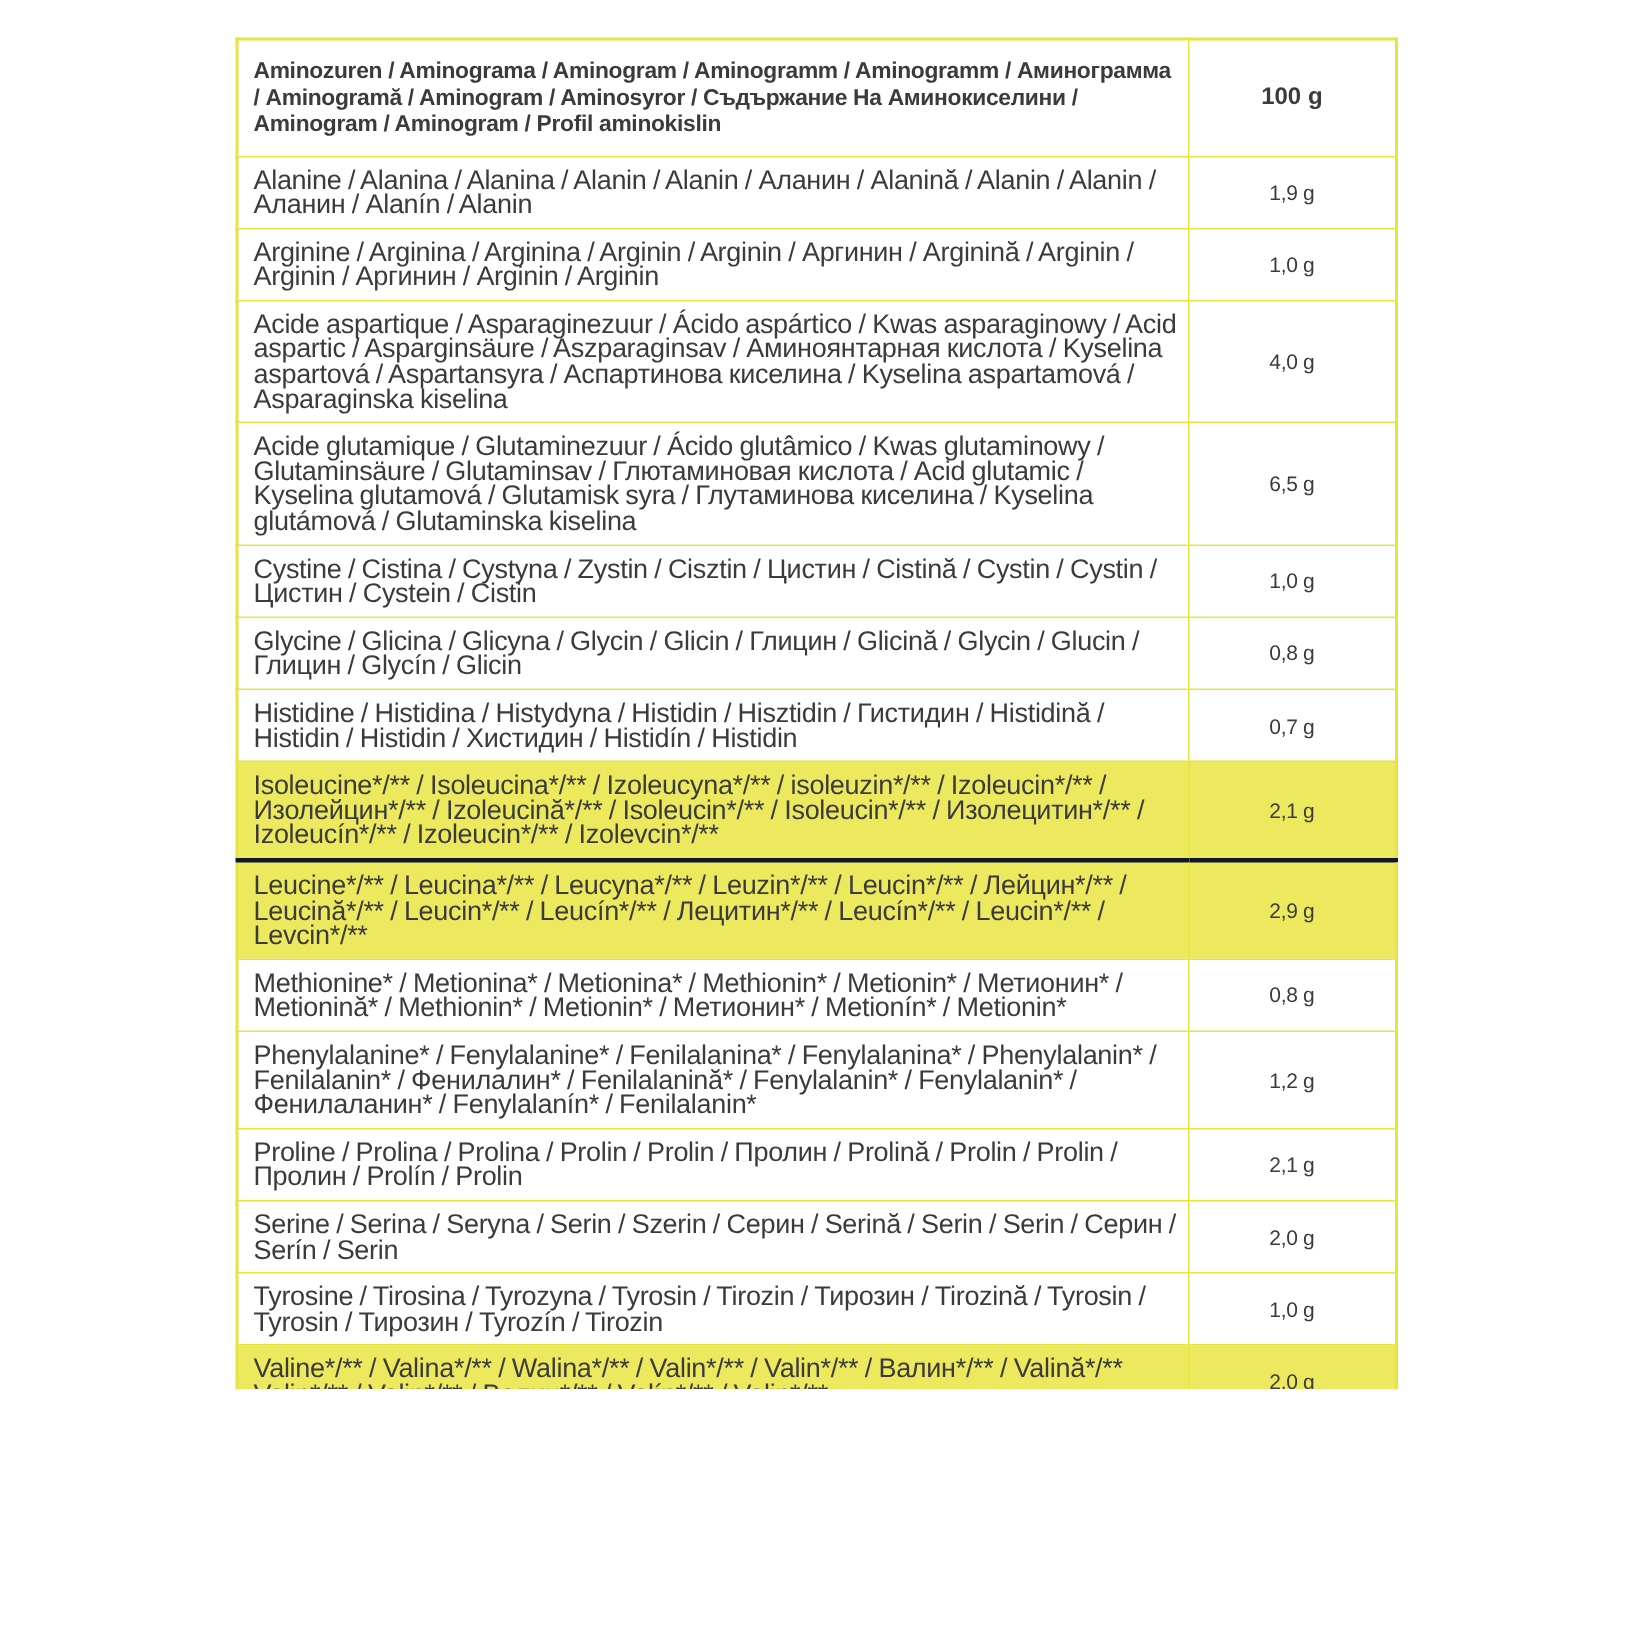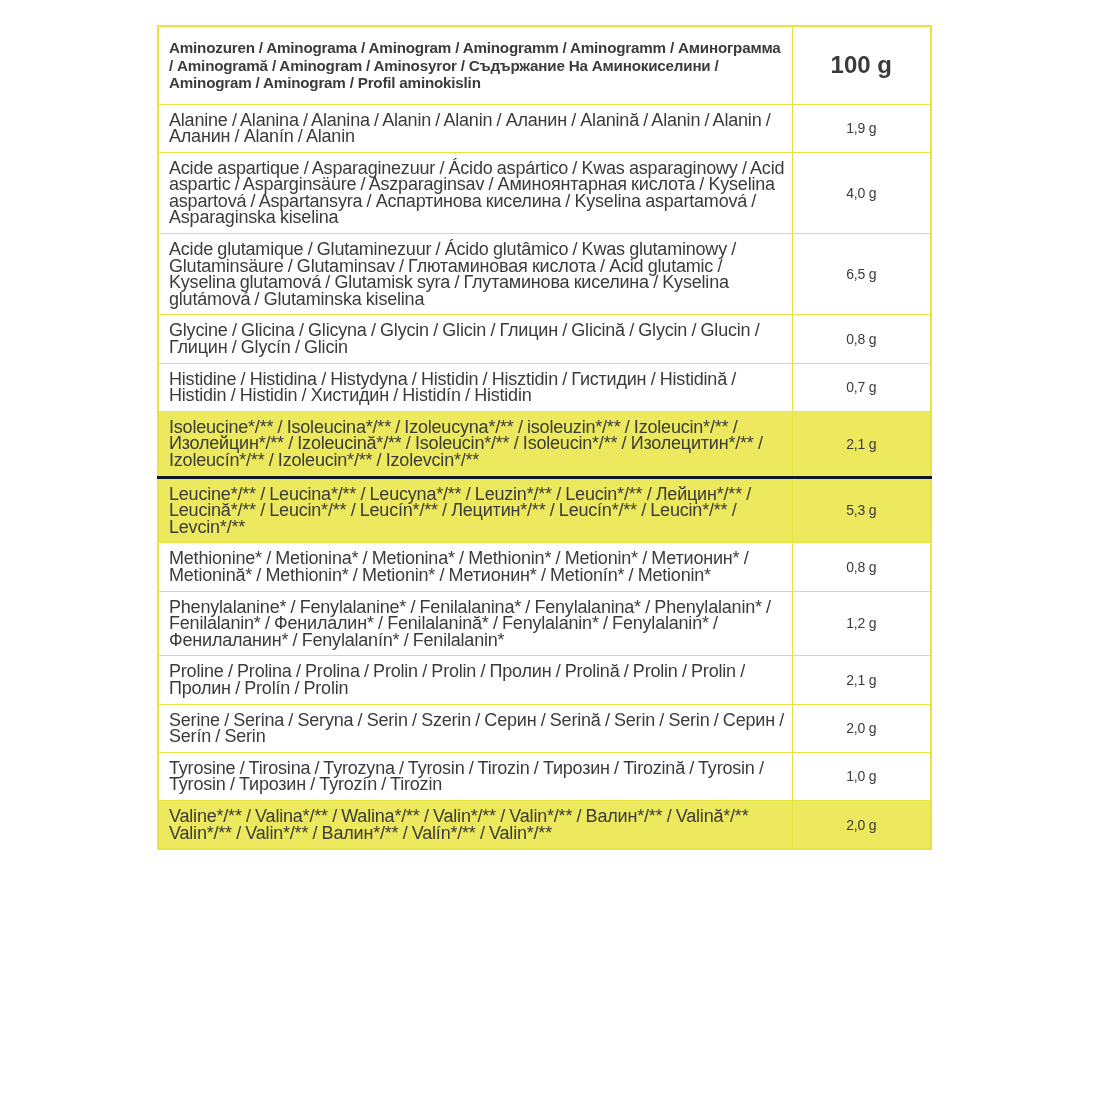--- a/index.html
+++ b/index.html
@@ -40,21 +40,21 @@
   }
   th.hname {
     font-size: 15.2px;
     font-weight: bold;
     text-align: left;
     line-height: 17.5px;
     padding: 12px 6px 12px 10px;
     letter-spacing: -0.2px;
   }
   th.hval {
-    font-size: 24px;
+    font-size: 16px;
     font-weight: bold;
     text-align: center;
   }
   td.name {
     font-size: 18px;
     line-height: 16.6px;
     padding: 7px 6px 7px 10px;
     letter-spacing: -0.2px;
     word-spacing: -0.5px;
   }
@@ -81,42 +81,50 @@
         <th class="hname">Aminozuren / Aminograma / Aminogram / Aminogramm / Aminogramm / Аминограмма / Aminogramă / Aminogram / Aminosyror / Съдържание На Аминокиселини / Aminogram / Aminogram / Profil aminokislin</th>
         <th class="hval">100 g</th>
       </tr>
     </thead>
     <tbody>
         <tr>
           <td class="name">Alanine / Alanina / Alanina / Alanin / Alanin / Аланин / Alanină / Alanin / Alanin / Аланин / Alanín / Alanin</td>
           <td class="val">1,9 g</td>
         </tr>
         <tr>
+          <td class="name">Arginine / Arginina / Arginina / Arginin / Arginin / Аргинин / Arginină / Arginin / Arginin / Аргинин / Arginin / Arginin</td>
+          <td class="val">1,0 g</td>
+        </tr>
+        <tr>
           <td class="name">Acide aspartique / Asparaginezuur / Ácido aspártico / Kwas asparaginowy / Acid aspartic / Asparginsäure / Aszparaginsav / Аминоянтарная кислота / Kyselina aspartová / Aspartansyra / Аспартинова киселина / Kyselina aspartamová / Asparaginska kiselina</td>
           <td class="val">4,0 g</td>
         </tr>
         <tr>
           <td class="name">Acide glutamique / Glutaminezuur / Ácido glutâmico / Kwas glutaminowy / Glutaminsäure / Glutaminsav / Глютаминовая кислота / Acid glutamic / Kyselina glutamová / Glutamisk syra / Глутаминова киселина / Kyselina glutámová / Glutaminska kiselina</td>
           <td class="val">6,5 g</td>
+        </tr>
+        <tr>
+          <td class="name">Cystine / Cistina / Cystyna / Zystin / Cisztin / Цистин / Cistină / Cystin / Cystin / Цистин / Cystein / Cistin</td>
+          <td class="val">1,0 g</td>
         </tr>
         <tr>
           <td class="name">Glycine / Glicina / Glicyna / Glycin / Glicin / Глицин / Glicină / Glycin / Glucin / Глицин / Glycín / Glicin</td>
           <td class="val">0,8 g</td>
         </tr>
         <tr>
           <td class="name">Histidine / Histidina / Histydyna / Histidin / Hisztidin / Гистидин / Histidină / Histidin / Histidin / Хистидин / Histidín / Histidin</td>
           <td class="val">0,7 g</td>
         </tr>
         <tr class="hl">
           <td class="name">Isoleucine*/** / Isoleucina*/** / Izoleucyna*/** / isoleuzin*/** / Izoleucin*/** / Изолейцин*/** / Izoleucină*/** / Isoleucin*/** / Isoleucin*/** / Изолецитин*/** / Izoleucín*/** / Izoleucin*/** / Izolevcin*/**</td>
           <td class="val">2,1 g</td>
         </tr>
         <tr class="hl wt">
           <td class="name">Leucine*/** / Leucina*/** / Leucyna*/** / Leuzin*/** / Leucin*/** / Лейцин*/** / Leucină*/** / Leucin*/** / Leucín*/** / Лецитин*/** / Leucín*/** / Leucin*/** / Levcin*/**</td>
-          <td class="val">5,3 g</td>
+          <td class="val">2,9 g</td>
         </tr>
         <tr>
           <td class="name">Methionine* / Metionina* / Metionina* / Methionin* / Metionin* / Метионин* / Metionină* / Methionin* / Metionin* / Метионин* / Metionín* / Metionin*</td>
           <td class="val">0,8 g</td>
         </tr>
         <tr>
           <td class="name">Phenylalanine* / Fenylalanine* / Fenilalanina* / Fenylalanina* / Phenylalanin* / Fenilalanin* / Фенилалин* / Fenilalanină* / Fenylalanin* / Fenylalanin* / Фенилаланин* / Fenylalanín* / Fenilalanin*</td>
           <td class="val">1,2 g</td>
         </tr>
         <tr>

